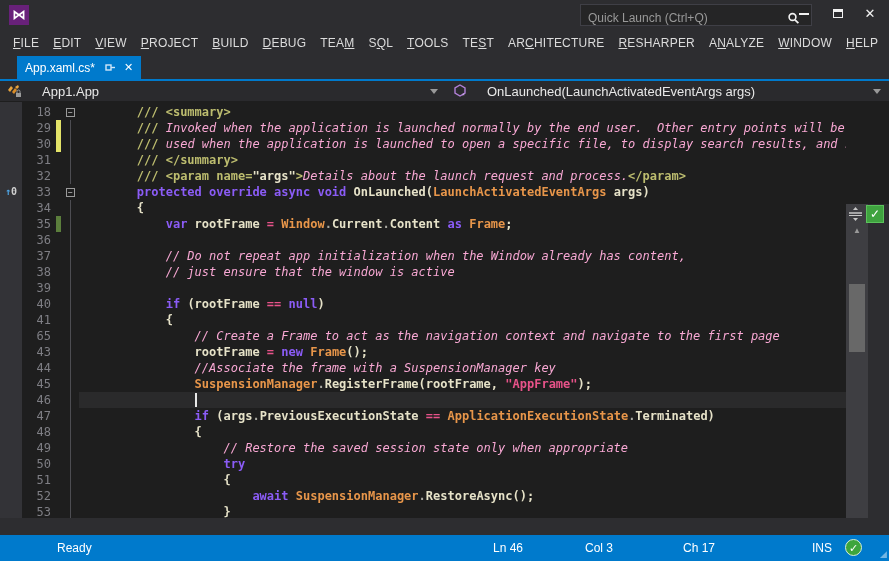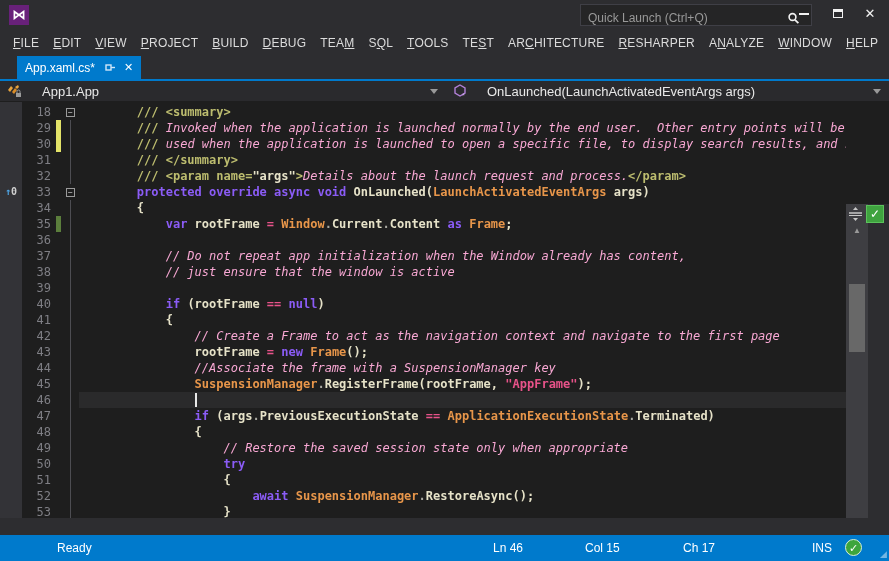--- a/index.html
+++ b/index.html
@@ -187,21 +187,21 @@
         <div class="code-row"><div class="cell-margin"></div><div class="cell-num">32</div><div class="cell-bar"></div><div class="cell-fold"><div class="fold-line"></div></div><div class="cell-text"><span class="c-doc">        /// &lt;param name=</span><span class="c-id">"args"</span><span class="c-doc">&gt;</span><span class="c-com">Details about the launch request and process.</span><span class="c-doc">&lt;/param&gt;</span></div></div>
         <div class="code-row"><div class="cell-margin"><span class="usages-arrow">↑</span><span class="usages-num">0</span></div><div class="cell-num">33</div><div class="cell-bar"></div><div class="cell-fold"><div class="fold-box">−</div></div><div class="cell-text"><span class="c-kw">        protected override async void </span><span class="c-id">OnLaunched(</span><span class="c-type">LaunchActivatedEventArgs</span><span class="c-id"> args)</span></div></div>
         <div class="code-row"><div class="cell-margin"></div><div class="cell-num">34</div><div class="cell-bar"></div><div class="cell-fold"><div class="fold-line"></div></div><div class="cell-text"><span class="c-id">        {</span></div></div>
         <div class="code-row"><div class="cell-margin"></div><div class="cell-num">35</div><div class="cell-bar"><div class="bar-g"></div></div><div class="cell-fold"><div class="fold-line"></div></div><div class="cell-text"><span class="c-kw">            var </span><span class="c-id">rootFrame </span><span class="c-pnk">= </span><span class="c-type">Window</span><span class="c-dim">.</span><span class="c-id">Current</span><span class="c-dim">.</span><span class="c-id">Content </span><span class="c-kw">as </span><span class="c-type">Frame</span><span class="c-id">;</span></div></div>
         <div class="code-row"><div class="cell-margin"></div><div class="cell-num">36</div><div class="cell-bar"></div><div class="cell-fold"><div class="fold-line"></div></div><div class="cell-text"></div></div>
         <div class="code-row"><div class="cell-margin"></div><div class="cell-num">37</div><div class="cell-bar"></div><div class="cell-fold"><div class="fold-line"></div></div><div class="cell-text"><span class="c-com">            // Do not repeat app initialization when the Window already has content,</span></div></div>
         <div class="code-row"><div class="cell-margin"></div><div class="cell-num">38</div><div class="cell-bar"></div><div class="cell-fold"><div class="fold-line"></div></div><div class="cell-text"><span class="c-com">            // just ensure that the window is active</span></div></div>
         <div class="code-row"><div class="cell-margin"></div><div class="cell-num">39</div><div class="cell-bar"></div><div class="cell-fold"><div class="fold-line"></div></div><div class="cell-text"></div></div>
         <div class="code-row"><div class="cell-margin"></div><div class="cell-num">40</div><div class="cell-bar"></div><div class="cell-fold"><div class="fold-line"></div></div><div class="cell-text"><span class="c-kw">            if </span><span class="c-id">(rootFrame </span><span class="c-pnk">== </span><span class="c-kw">null</span><span class="c-id">)</span></div></div>
         <div class="code-row"><div class="cell-margin"></div><div class="cell-num">41</div><div class="cell-bar"></div><div class="cell-fold"><div class="fold-line"></div></div><div class="cell-text"><span class="c-id">            {</span></div></div>
-        <div class="code-row"><div class="cell-margin"></div><div class="cell-num">42</div><div class="cell-bar"></div><div class="cell-fold"><div class="fold-line"></div></div><div class="cell-text"><span class="c-com">                // Create a Frame to act as the navigation context and navigate to the first page</span></div></div>
+        <div class="code-row"><div class="cell-margin"></div><div class="cell-num">65</div><div class="cell-bar"></div><div class="cell-fold"><div class="fold-line"></div></div><div class="cell-text"><span class="c-com">                // Create a Frame to act as the navigation context and navigate to the first page</span></div></div>
         <div class="code-row"><div class="cell-margin"></div><div class="cell-num">43</div><div class="cell-bar"></div><div class="cell-fold"><div class="fold-line"></div></div><div class="cell-text"><span class="c-id">                rootFrame </span><span class="c-pnk">= </span><span class="c-kw">new </span><span class="c-type">Frame</span><span class="c-id">();</span></div></div>
         <div class="code-row"><div class="cell-margin"></div><div class="cell-num">44</div><div class="cell-bar"></div><div class="cell-fold"><div class="fold-line"></div></div><div class="cell-text"><span class="c-com">                //Associate the frame with a SuspensionManager key</span></div></div>
         <div class="code-row"><div class="cell-margin"></div><div class="cell-num">45</div><div class="cell-bar"></div><div class="cell-fold"><div class="fold-line"></div></div><div class="cell-text"><span class="c-type">                SuspensionManager</span><span class="c-dim">.</span><span class="c-id">RegisterFrame(rootFrame, </span><span class="c-pnk">"AppFrame"</span><span class="c-id">);</span></div></div>
         <div class="code-row current"><div class="cell-margin"></div><div class="cell-num">46</div><div class="cell-bar"></div><div class="cell-fold"><div class="fold-line"></div></div><div class="cell-text"><div class="caret" style="left: 16ch;"></div></div></div>
         <div class="code-row"><div class="cell-margin"></div><div class="cell-num">47</div><div class="cell-bar"></div><div class="cell-fold"><div class="fold-line"></div></div><div class="cell-text"><span class="c-kw">                if </span><span class="c-id">(args</span><span class="c-dim">.</span><span class="c-id">PreviousExecutionState </span><span class="c-pnk">== </span><span class="c-type">ApplicationExecutionState</span><span class="c-dim">.</span><span class="c-id">Terminated)</span></div></div>
         <div class="code-row"><div class="cell-margin"></div><div class="cell-num">48</div><div class="cell-bar"></div><div class="cell-fold"><div class="fold-line"></div></div><div class="cell-text"><span class="c-id">                {</span></div></div>
         <div class="code-row"><div class="cell-margin"></div><div class="cell-num">49</div><div class="cell-bar"></div><div class="cell-fold"><div class="fold-line"></div></div><div class="cell-text"><span class="c-com">                    // Restore the saved session state only when appropriate</span></div></div>
         <div class="code-row"><div class="cell-margin"></div><div class="cell-num">50</div><div class="cell-bar"></div><div class="cell-fold"><div class="fold-line"></div></div><div class="cell-text"><span class="c-kw">                    try</span></div></div>
         <div class="code-row"><div class="cell-margin"></div><div class="cell-num">51</div><div class="cell-bar"></div><div class="cell-fold"><div class="fold-line"></div></div><div class="cell-text"><span class="c-id">                    {</span></div></div>
         <div class="code-row"><div class="cell-margin"></div><div class="cell-num">52</div><div class="cell-bar"></div><div class="cell-fold"><div class="fold-line"></div></div><div class="cell-text"><span class="c-kw">                        await </span><span class="c-type">SuspensionManager</span><span class="c-dim">.</span><span class="c-id">RestoreAsync();</span></div></div>
@@ -232,20 +232,20 @@
     <div class="hscroll">
       <div class="arrow-left">◀</div>
       <div class="hthumb"></div>
       <div class="arrow-right">▶</div>
     </div>
   </div>
 
   <div class="statusbar">
     <span class="sb-ready">Ready</span>
     <span class="sb-ln">Ln 46</span>
-    <span class="sb-col">Col 15</span>
+    <span class="sb-col">Col 3</span>
     <span class="sb-ch">Ch 17</span>
     <span class="sb-ins">INS</span>
     <span class="sb-check">✓</span>
     <span class="sb-grip">◢</span>
   </div>
 
 </div>
 
 </body></html>

